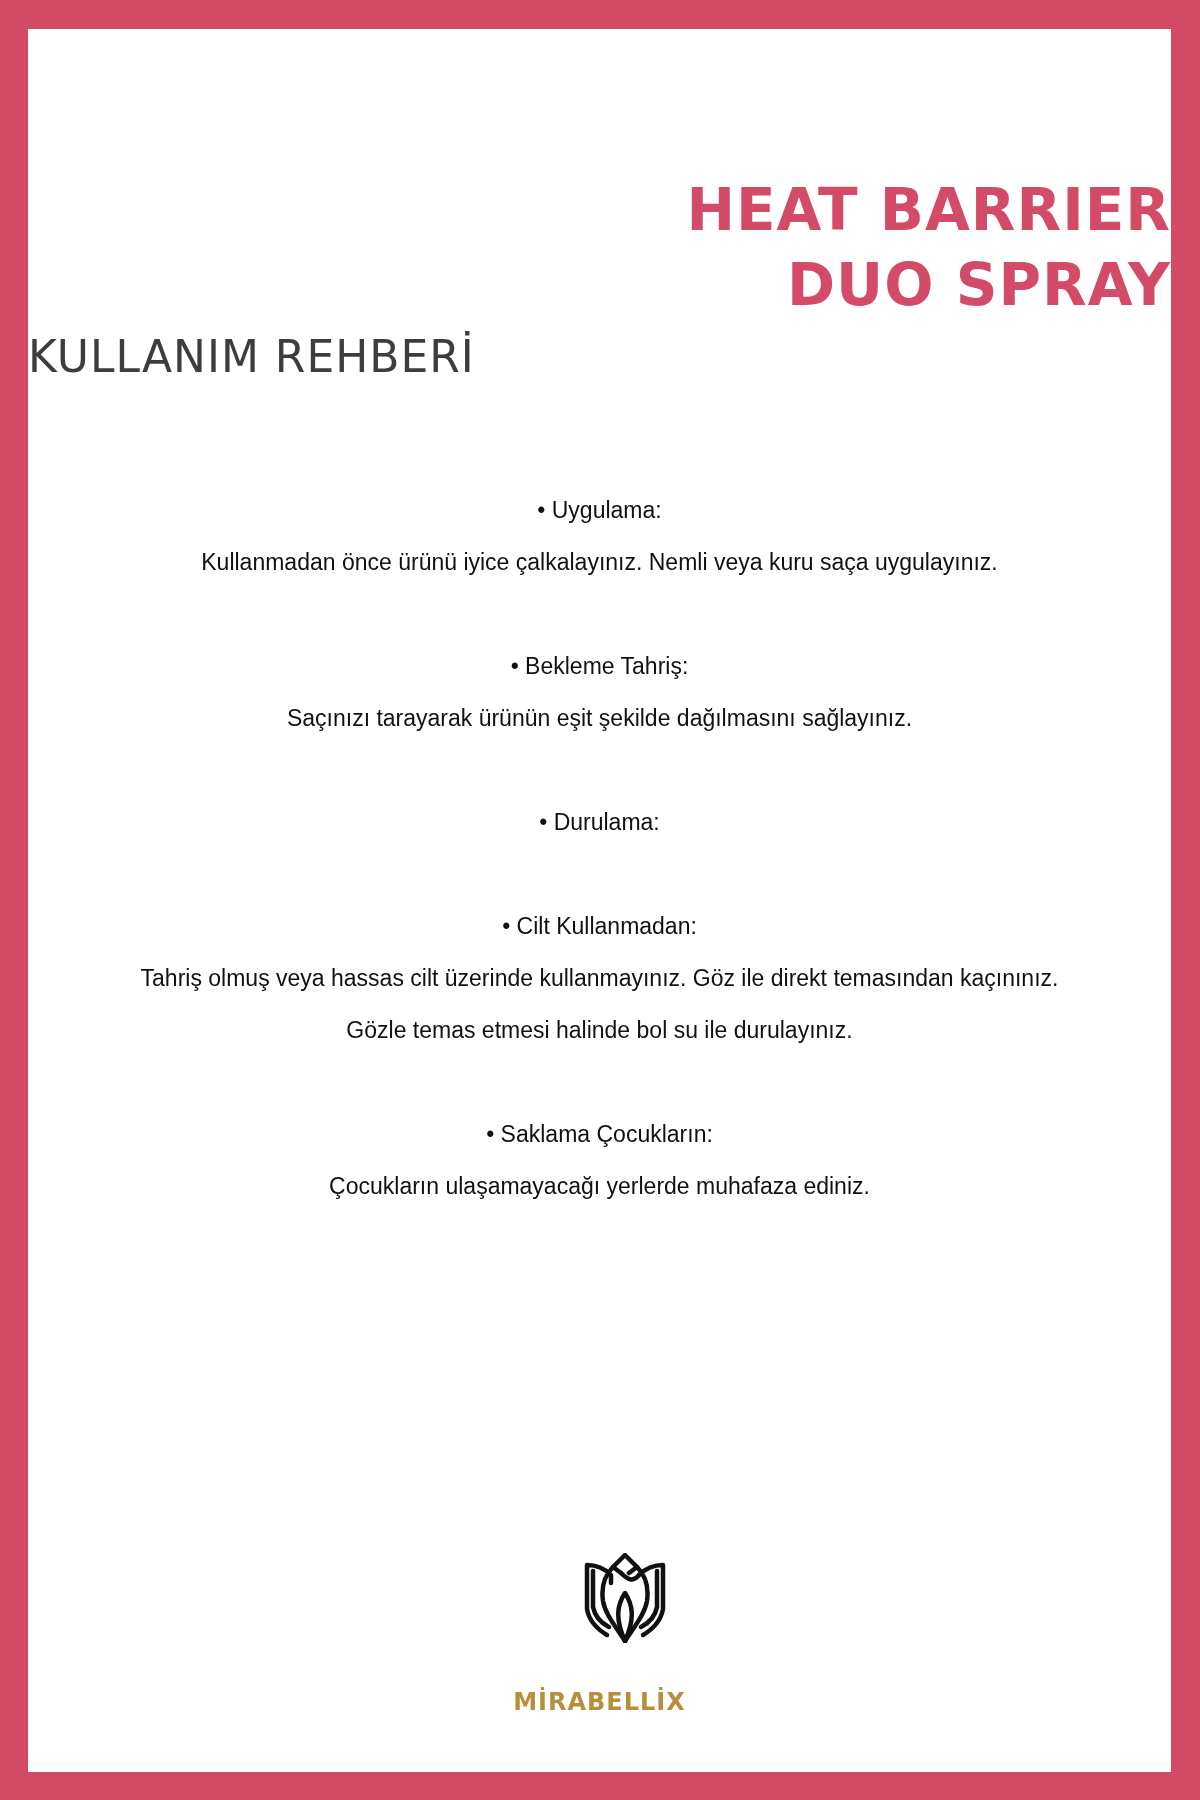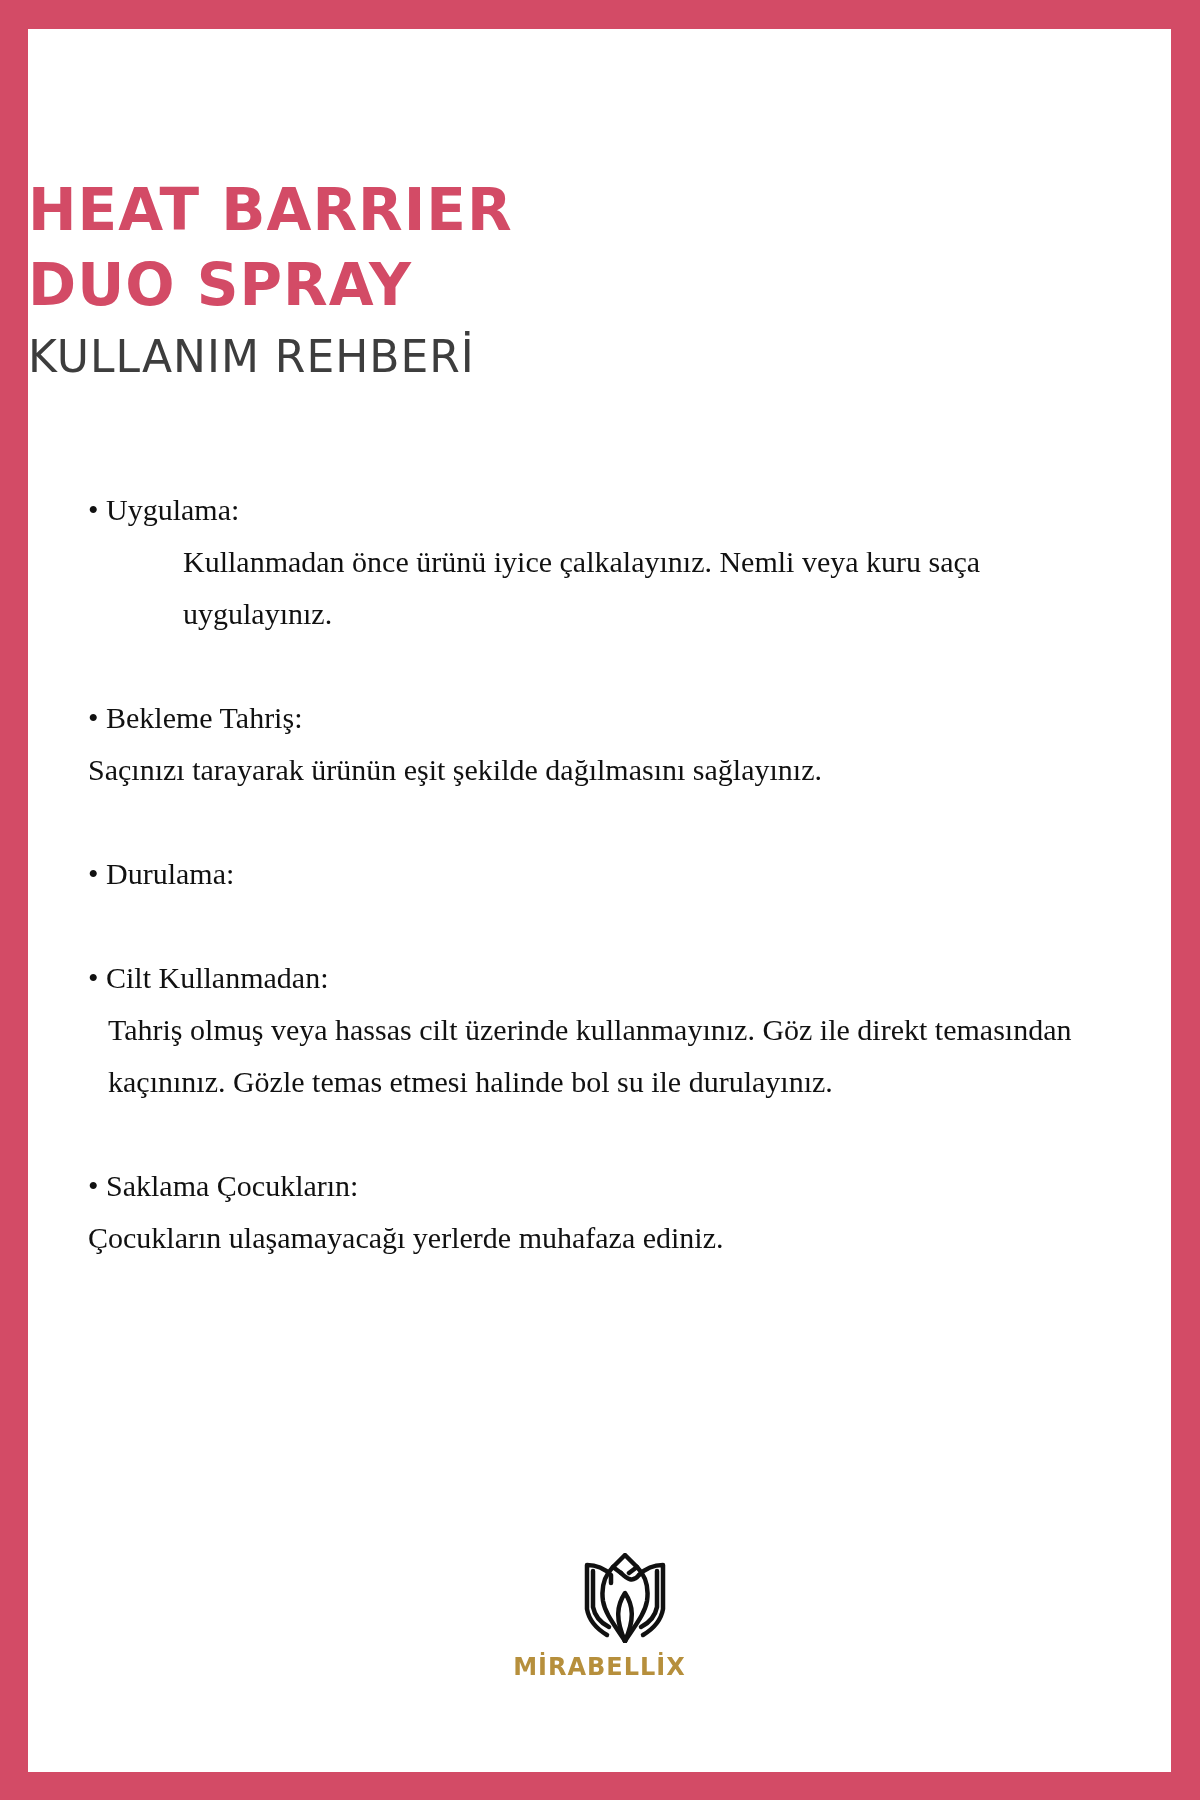--- a/index.html
+++ b/index.html
@@ -12,21 +12,21 @@
   }
   .card {
     position: absolute;
     left: 28px; top: 29px;
     width: 1143px; height: 1743px;
     background: #FFFFFF;
   }
   .title {
     position: absolute;
     left: 0; right: 0;
-    text-align: left;
+    text-align: right;
     color: #D34B66;
     font-family: "DejaVu Sans", sans-serif;
     font-weight: bold;
     font-size: 58px;
     line-height: 1;
     letter-spacing: 1px;
   }
   .title.l1 { top: 152px; }
   .title.l2 { top: 227px; }
   .subtitle {
@@ -37,37 +37,37 @@
     color: #3D3D3D;
     font-family: "DejaVu Sans", sans-serif;
     font-size: 44px;
     line-height: 1;
     letter-spacing: 1px;
   }
   .sections {
     position: absolute;
     left: 60px; right: 60px;
     top: 455px;
-    text-align: left;
+    text-align: center;
     color: #111111;
-    font-family: Liberation Serif, serif;
-    font-size: 30px;
+    font-family: Liberation Sans, sans-serif;
+    font-size: 23px;
     line-height: 52px;
   }
   .section { margin: 0 0 52px 0; }
   .section .heading, .section .body { display: block; }
   .logo {
     position: absolute;
     left: 555px; top: 1524px;
     width: 84px; height: 90px;
   }
   .brand {
     position: absolute;
     left: 0; right: 0;
-    top: 1626px;
+    top: 1661px;
     text-align: center;
     color: #B68F3C;
     font-family: "DejaVu Sans", sans-serif;
     font-weight: bold;
     font-size: 24px;
     letter-spacing: 1px;
     line-height: 1;
   }
 </style>
 </head>

